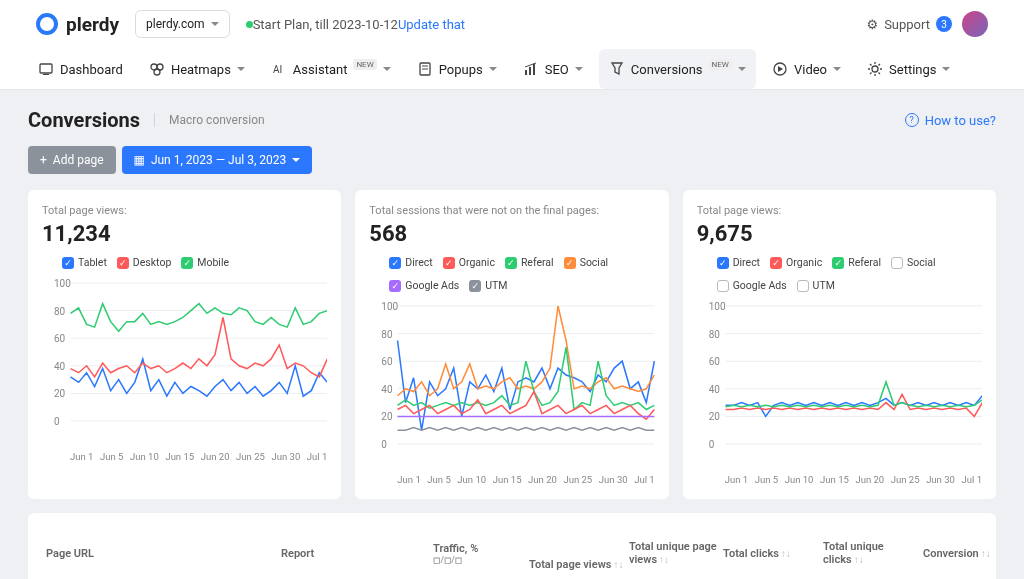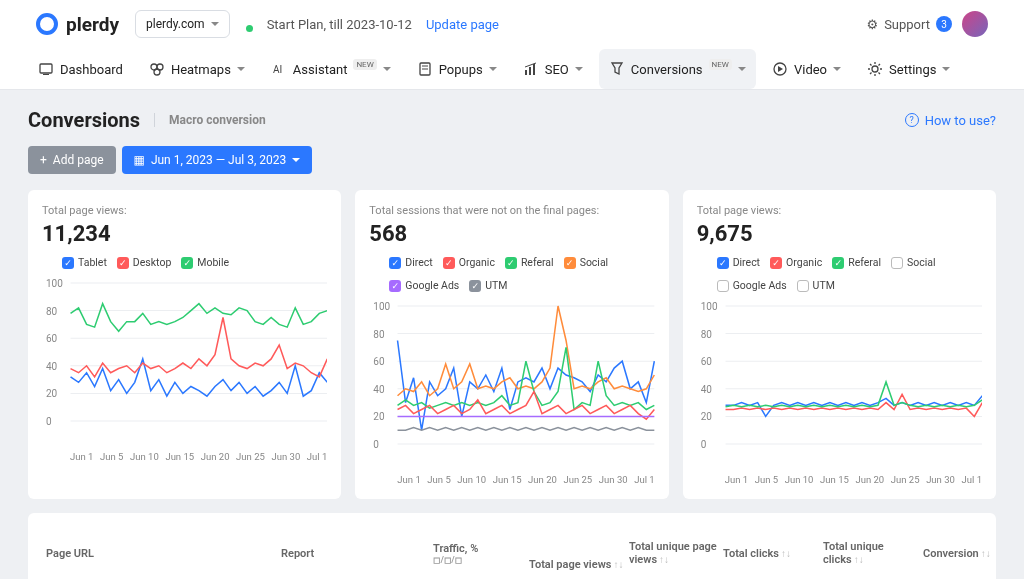--- a/index.html
+++ b/index.html
@@ -17,36 +17,36 @@
 .badge{background:#2b78ff;color:#fff;border-radius:50%;width:16px;height:16px;font-size:10px;display:flex;align-items:center;justify-content:center;}
 .avatar{width:26px;height:26px;border-radius:50%;background:linear-gradient(135deg,#c48,#76b);}
 .nav{background:#fff;display:flex;padding:0 28px;border-bottom:1px solid #e5e7eb;gap:6px;}
 .nav-item{display:flex;align-items:center;gap:6px;padding:12px 10px;font-size:13px;color:#222;cursor:pointer;border-radius:6px;position:relative;}
 .nav-item.active{background:#f0f2f5;}
 .nav-item svg{width:16px;height:16px;}
 .caret{border:4px solid transparent;border-top-color:#888;margin-top:3px;}
 .new-tag{background:#eee;color:#666;font-size:8px;border-radius:3px;padding:1px 3px;position:relative;top:-5px;}
 .page-head{display:flex;align-items:center;padding:18px 28px 8px;gap:14px;}
 .page-title{font-size:20px;font-weight:700;}
-.page-sub{color:#888;font-size:12px;border-left:1px solid #d0d4da;padding-left:14px;font-weight:bold;}
+.page-sub{color:#888;font-size:12px;border-left:1px solid #d0d4da;padding-left:14px;}
 .howto{margin-left:auto;color:#2b78ff;cursor:pointer;display:flex;align-items:center;gap:6px;}
 .toolbar{display:flex;gap:6px;padding:6px 28px 16px;}
 .btn{display:flex;align-items:center;gap:6px;padding:7px 12px;border-radius:4px;font-size:12px;cursor:pointer;}
 .btn-gray{background:#8b929c;color:#fff;}
 .btn-blue{background:#2b78ff;color:#fff;}
 .cards{display:flex;gap:14px;padding:0 28px;}
 .card{background:#fff;border-radius:6px;padding:14px;flex:1;min-width:0;}
 .card-label{color:#888;font-size:11px;margin-bottom:4px;}
 .card-value{font-size:22px;font-weight:700;margin-bottom:10px;}
 .legend{display:flex;gap:10px;flex-wrap:wrap;margin-bottom:8px;padding-left:20px;}
 .lchk{display:flex;align-items:center;gap:4px;font-size:10.5px;color:#444;}
 .sq{width:12px;height:12px;border-radius:3px;display:flex;align-items:center;justify-content:center;color:#fff;font-size:9px;}
 .sq.empty{border:1px solid #bbb;background:#fff;}
 .chart{position:relative;height:170px;}
-.ylab{position:absolute;left:4px;font-size:10px;color:#888;transform:translateY(-50%);}
+.ylab{position:absolute;left:12px;font-size:10px;color:#888;transform:translateY(-50%);}
 .xlabrow{display:flex;justify-content:space-between;font-size:9.5px;color:#888;padding-left:28px;margin-top:4px;}
 .grid line{stroke:#eceef1;stroke-width:1;}
 .table-card{margin:14px 28px 0;background:#fff;border-radius:6px;padding:14px 14px 8px;}
 .thead{display:flex;align-items:center;font-size:11px;color:#666;font-weight:600;padding:8px 4px;border-bottom:1px solid #eceef1;}
 .trow{display:flex;align-items:center;padding:12px 4px;font-size:12px;}
 .c-url{flex:0 0 235px;}
 .c-rep{flex:0 0 104px;}
 .c-traf{flex:0 0 96px;margin-left:48px;}
 .c-tpv{flex:0 0 100px;margin-top:23px;}
 .c-upv{flex:0 0 94px;}
@@ -61,24 +61,24 @@
 
 <div class="header">
   <div class="logo">
     <div class="logo-icon"></div>
     <span class="logo-text">plerdy</span>
   </div>
   <div class="site-pill">
     <span>plerdy.com</span>
     <span class="caret"></span>
   </div>
-  <div style="display:flex;gap:14px;align-items:flex-end;">
+  <div style="display:flex;gap:0;align-items:center;">
     <span class="plan-dot"></span>
     <span class="plan-txt">Start Plan, till 2023-10-12</span>
-    <span class="plan-link">Update page</span>
+    <span class="plan-link">Update that</span>
   </div>
   <div class="head-right">
     <div class="support">
       <span>⚙</span>
       <span>Support</span>
       <span class="badge">3</span>
     </div>
     <div class="avatar"></div>
   </div>
 </div>

